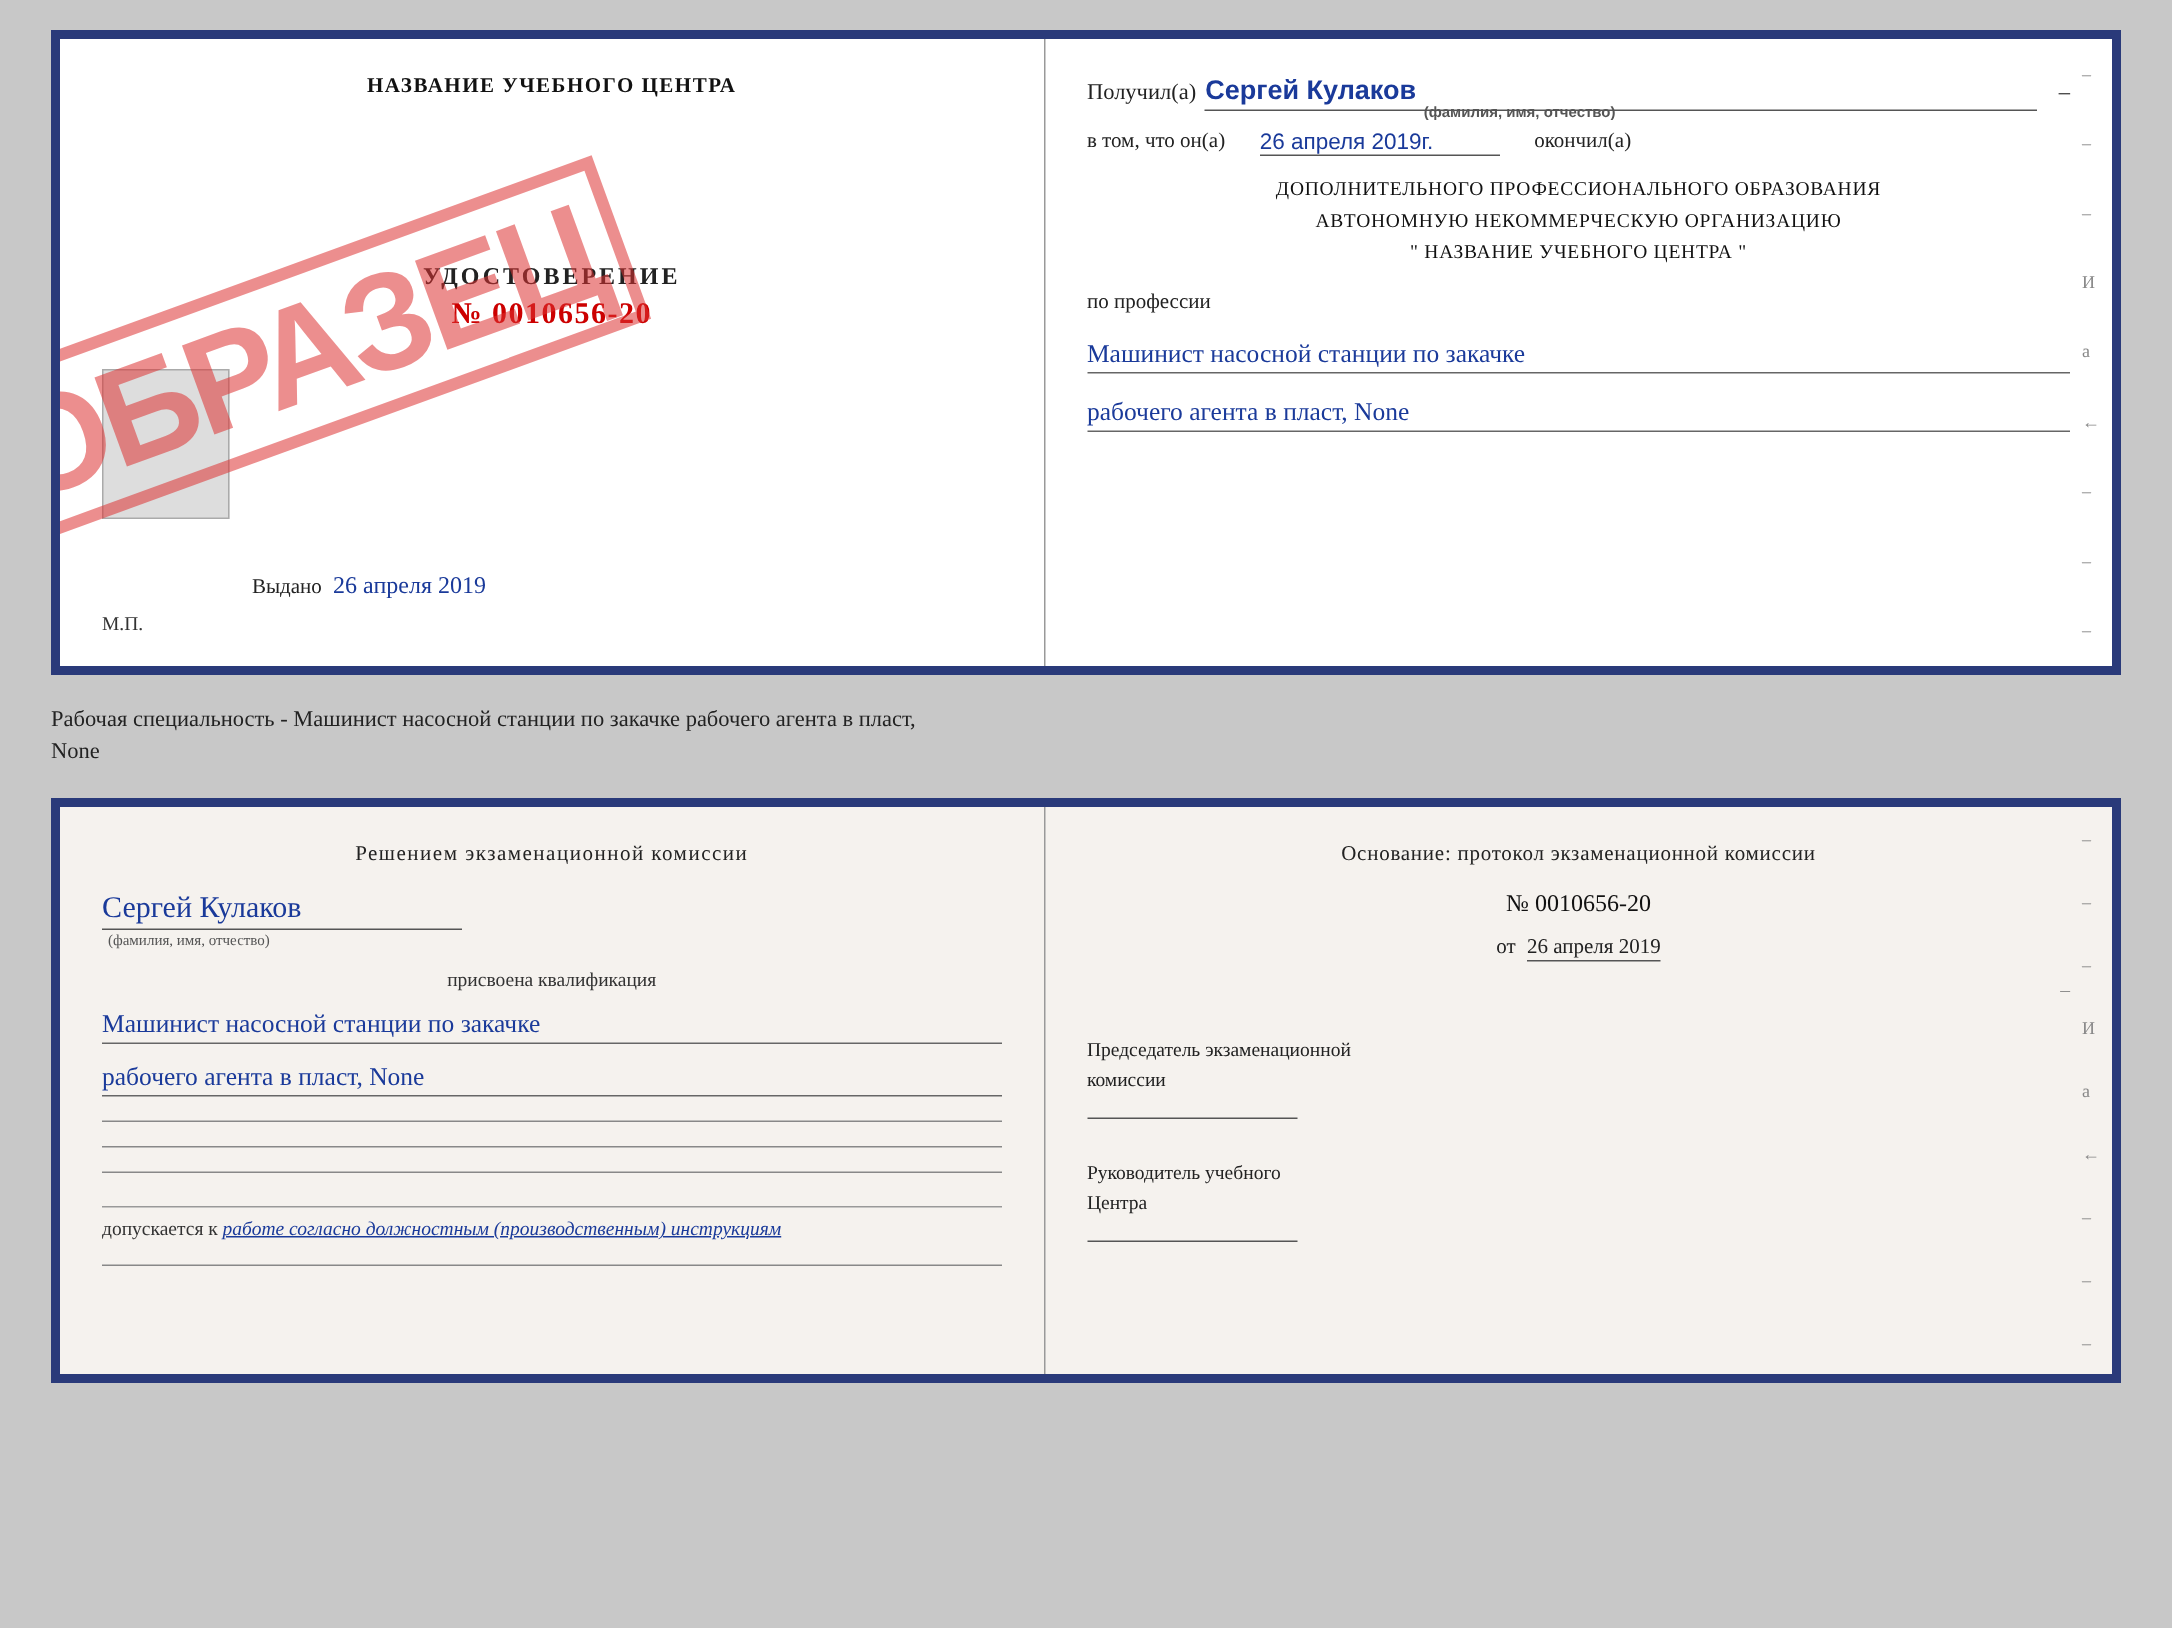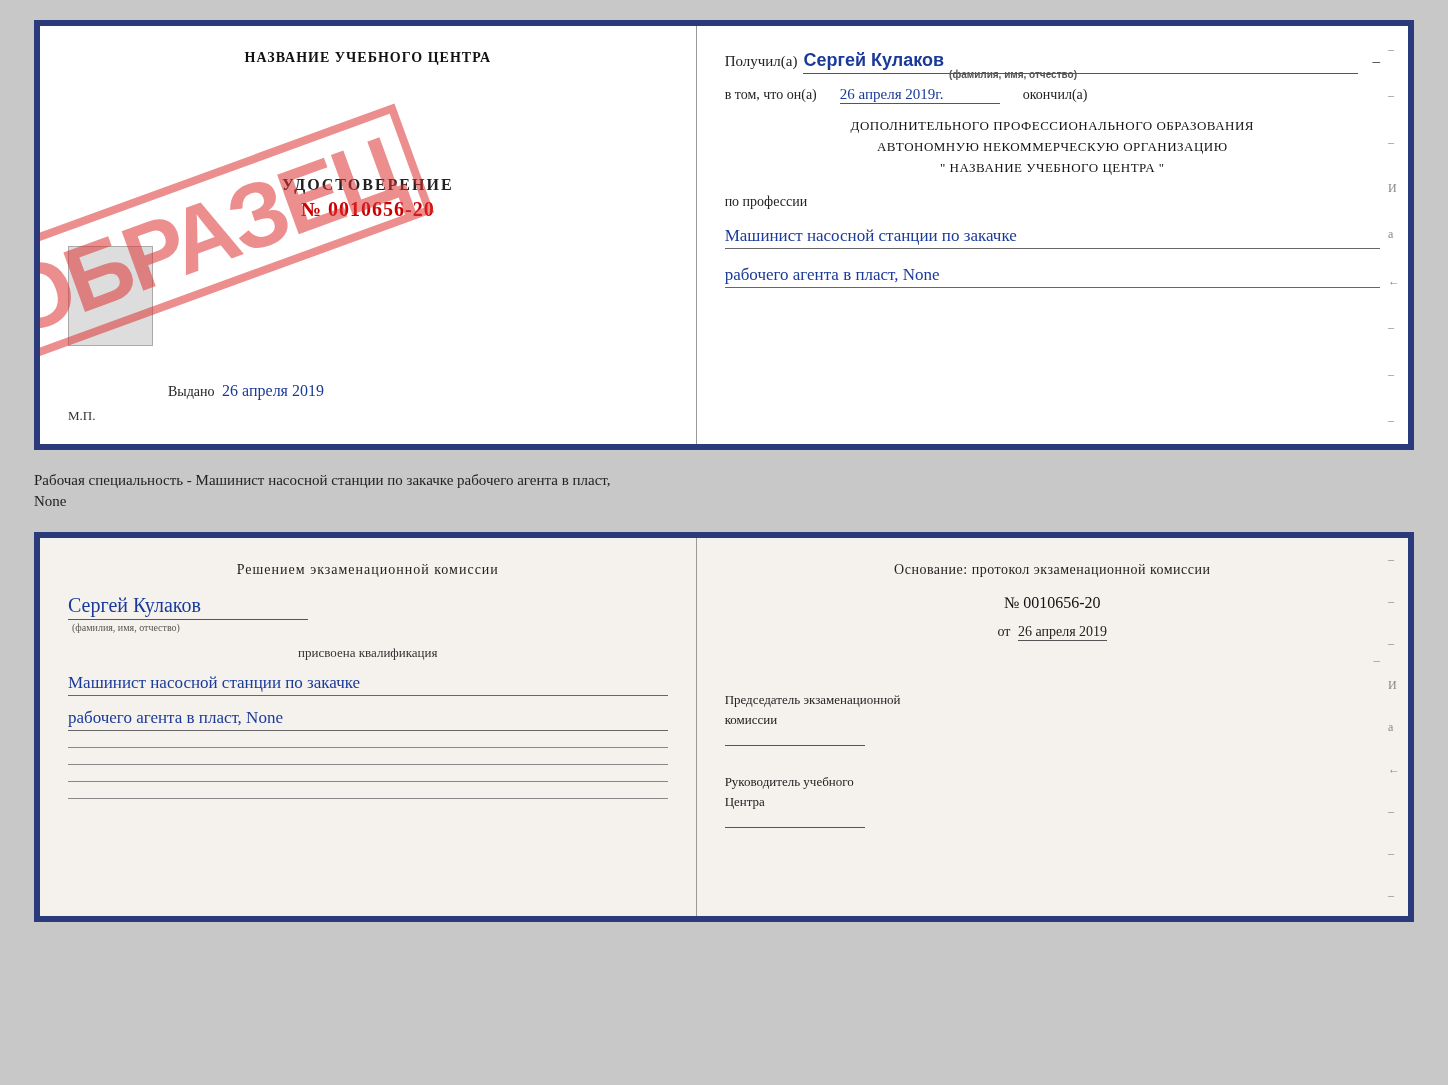--- a/index.html
+++ b/index.html
@@ -163,21 +163,21 @@
 
     .vtom-line {
       font-size: 14px;
       color: #222;
       display: flex;
       align-items: center;
       gap: 23px;
     }
 
     .date-underline {
-      font-family: Liberation Serif, serif;
+      font-family: Liberation Sans, sans-serif;
       color: #1a3a9a;
       font-size: 15px;
       border-bottom: 1px solid #555;
       min-width: 160px;
       display: inline-block;
     }
 
     .avtonomnuyu-block {
       font-size: 13px;
       text-align: center;
@@ -453,20 +453,24 @@
 
     <div class="prisvoena-text">присвоена квалификация</div>
 
     <span class="qualification-handwritten">Машинист насосной станции по закачке</span>
     <span class="qualification-handwritten">рабочего агента в пласт, None</span>
 
     <div class="underline-block"></div>
     <div class="underline-block"></div>
     <div class="underline-block"></div>
 
+    <div class="dopuskaetsya-line">
+      <span>допускается к</span>
+      <span class="dopusk-italic">работе согласно должностным (производственным) инструкциям</span>
+    </div>
     <div class="underline-block"></div>
   </div>
 
   <div class="doc-bottom-right">
     <div class="osnovanie-text">Основание: протокол экзаменационной комиссии</div>
 
     <div class="protocol-number">№ 0010656-20</div>
 
     <div class="ot-date">
       <span>от</span>

